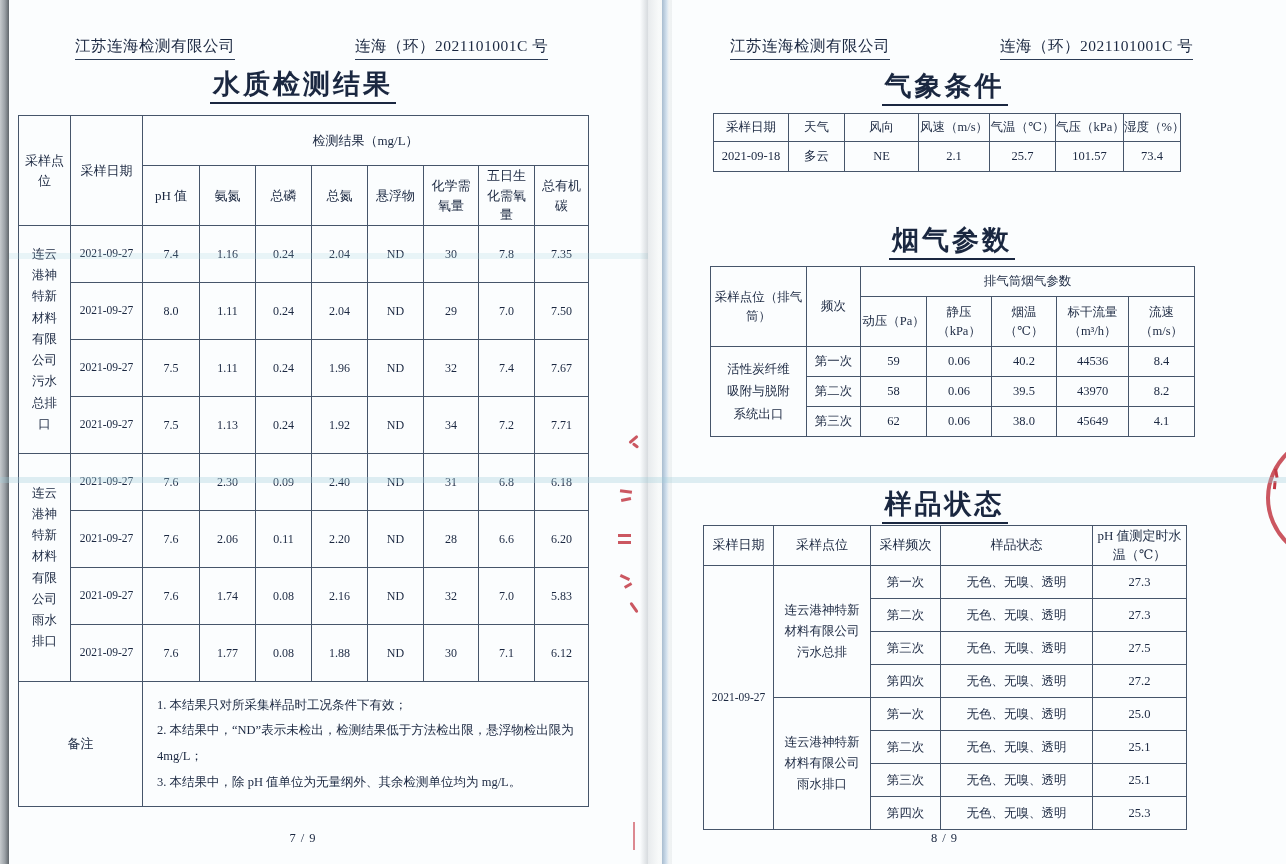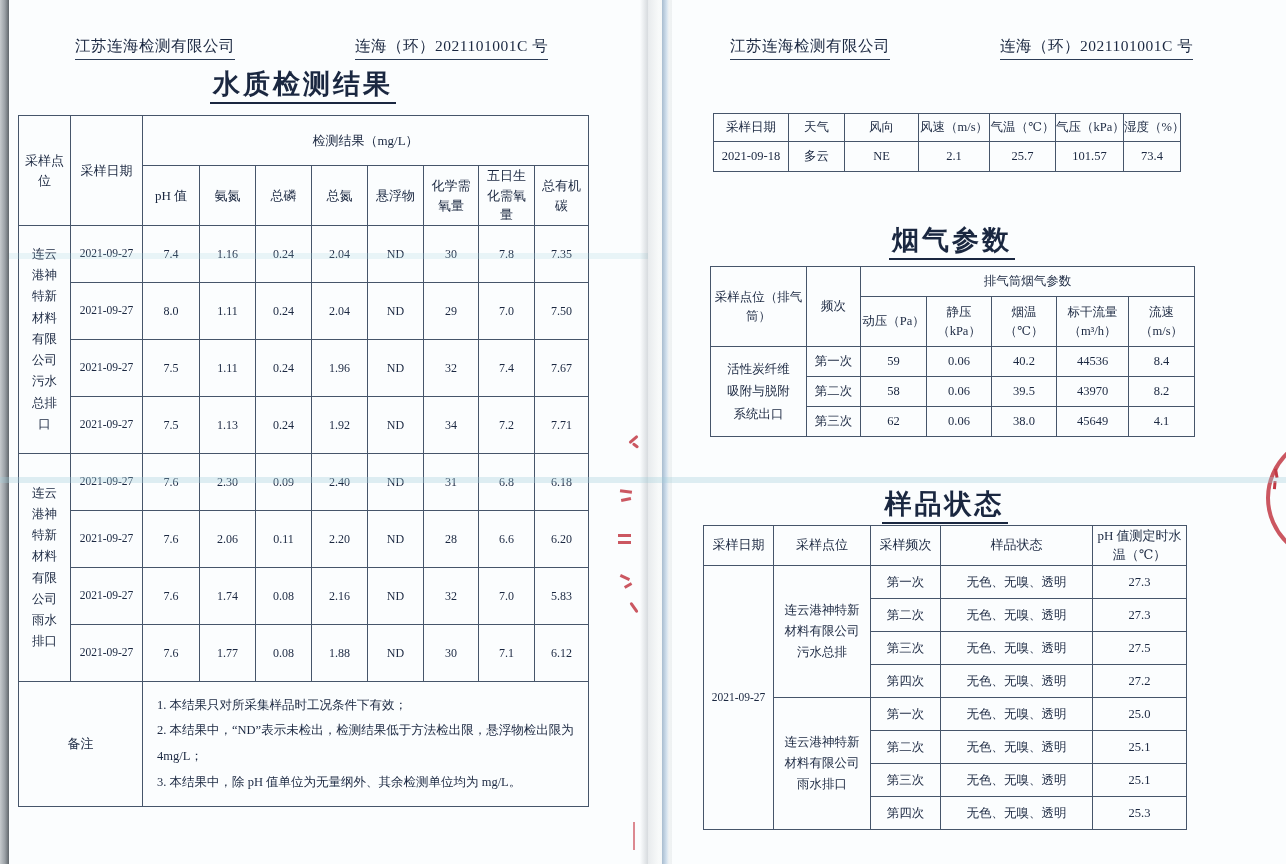--- a/index.html
+++ b/index.html
@@ -243,20 +243,21 @@
           <td colspan="2" class="remark-label">备注</td>
           <td colspan="8" class="remarks">
             <div>1.  本结果只对所采集样品时工况条件下有效；</div>
             <div>2.  本结果中，“ND”表示未检出，检测结果低于方法检出限，悬浮物检出限为 4mg/L；</div>
             <div>3.  本结果中，除 pH 值单位为无量纲外、其余检测单位均为 mg/L。</div>
           </td>
         </tr>
       </tbody>
     </table>
 
+    <div class="pageno pageno-left">7 / 9</div>
 
     <div class="stamp-frag">
       <i class="sf1"></i>
         <i class="sf2"></i>
         <i class="sf3"></i>
         <i class="sf4"></i>
         <i class="sf5"></i>
       <i class="sf6"></i>
         <i class="sf7"></i>
         <i class="sf8"></i>
@@ -267,20 +268,23 @@
   </div>
 
   <div class="gutter"></div>
 
   <div class="page page-right">
     <div class="doc-head">
       <span class="company" style="left:58px;">江苏连海检测有限公司</span>
       <span class="docno" style="left:328px;">连海（环）2021101001C 号</span>
     </div>
 
+    <div class="big-title" style="left:31px;top:68px;width:483px;">
+      <span>气象条件</span>
+    </div>
     <table class="weather">
       <colgroup>
         <col style="width:75px">
           <col style="width:56px">
           <col style="width:74px">
           <col style="width:71px">
         <col style="width:66px">
           <col style="width:68px">
           <col style="width:57px">
       </colgroup>
@@ -424,20 +428,21 @@
             <td>25.1</td>
           </tr>
           <tr>
             <td>第四次</td>
             <td>无色、无嗅、透明</td>
             <td>25.3</td>
           </tr>
         </tbody>
     </table>
 
+    <div class="pageno pageno-right">8 / 9</div>
 
     <div class="stamp-arc"></div>
     <div class="stamp-arc-mark"></div>
     <div class="stamp-arc-mark2"></div>
   </div>
 
   <div class="streak" style="left:0;right:0;top:477px;"></div>
 </div>
 
 </body></html>

